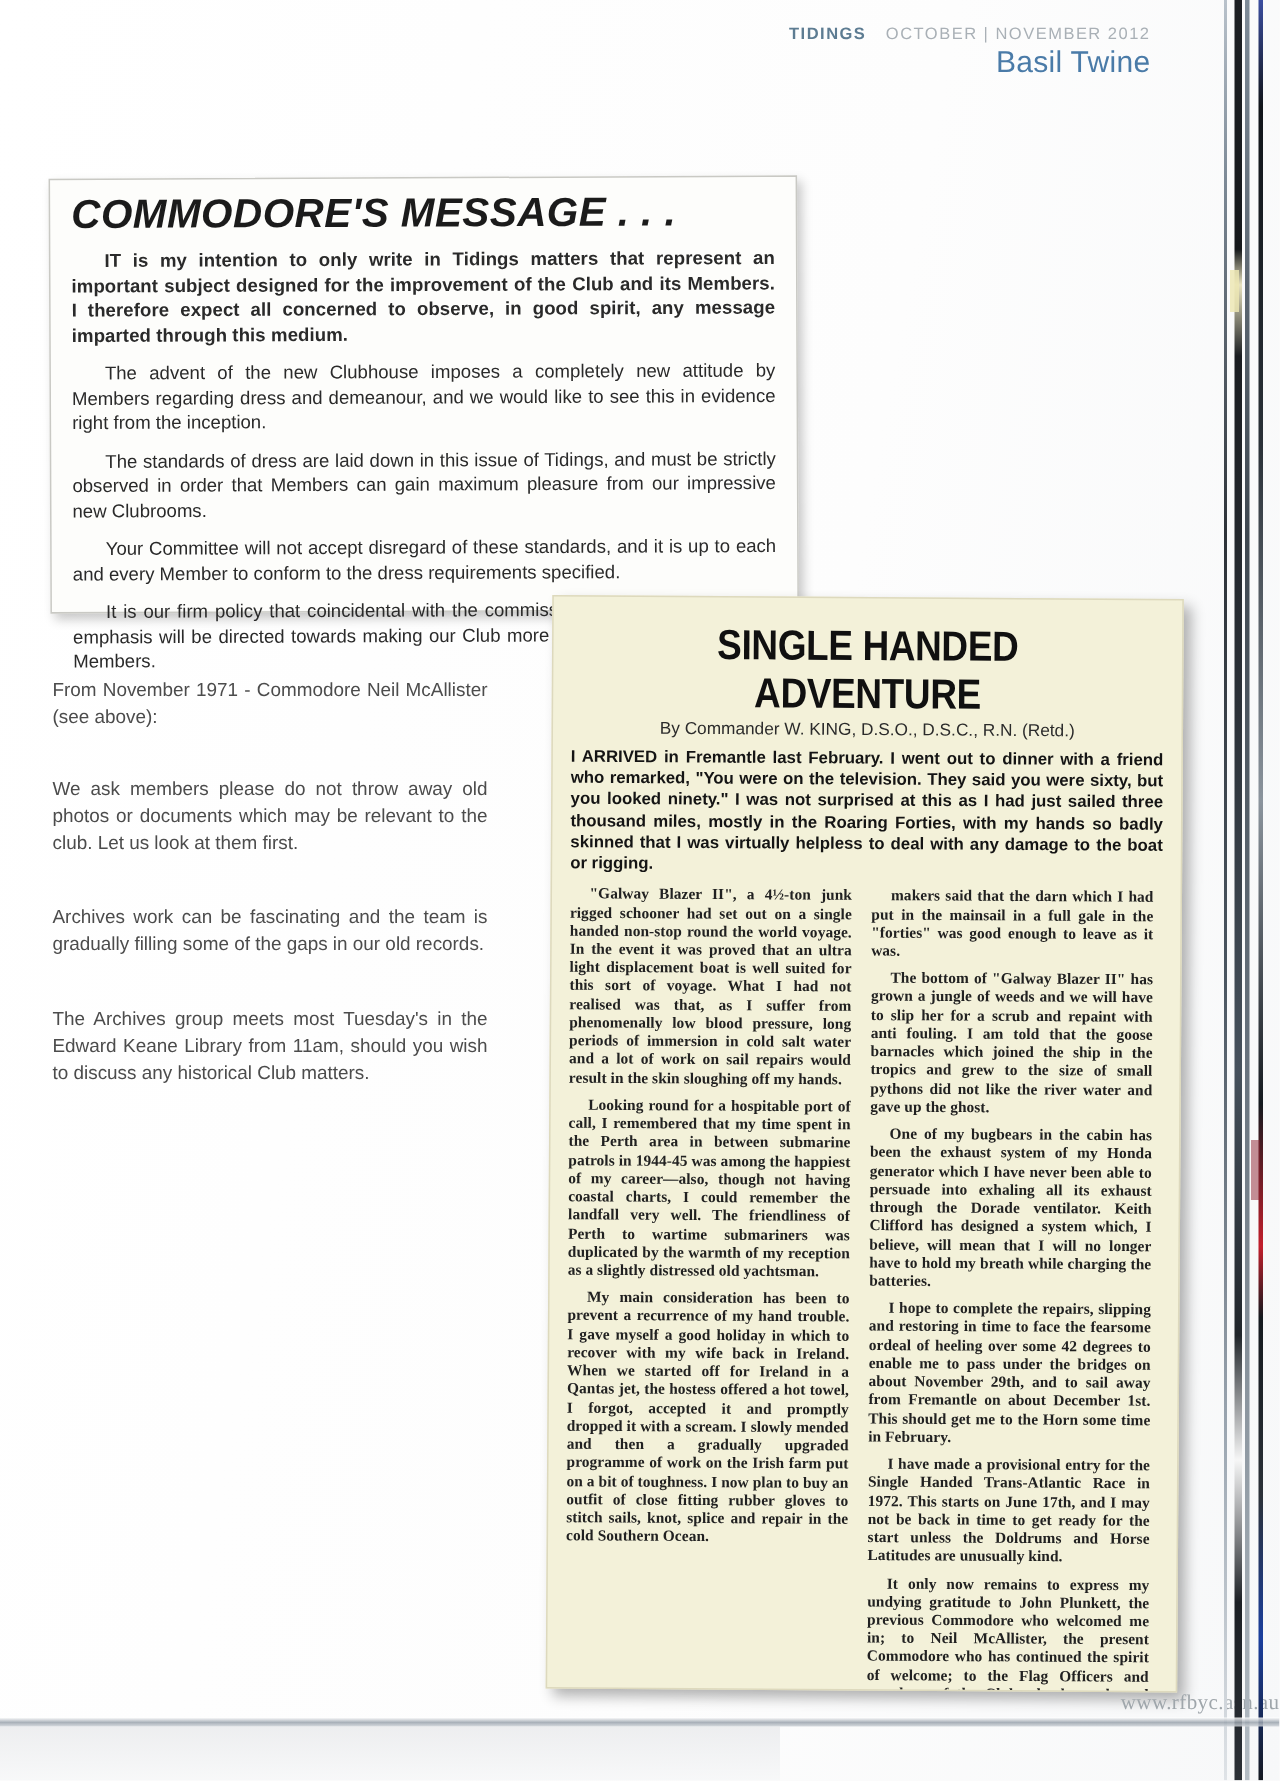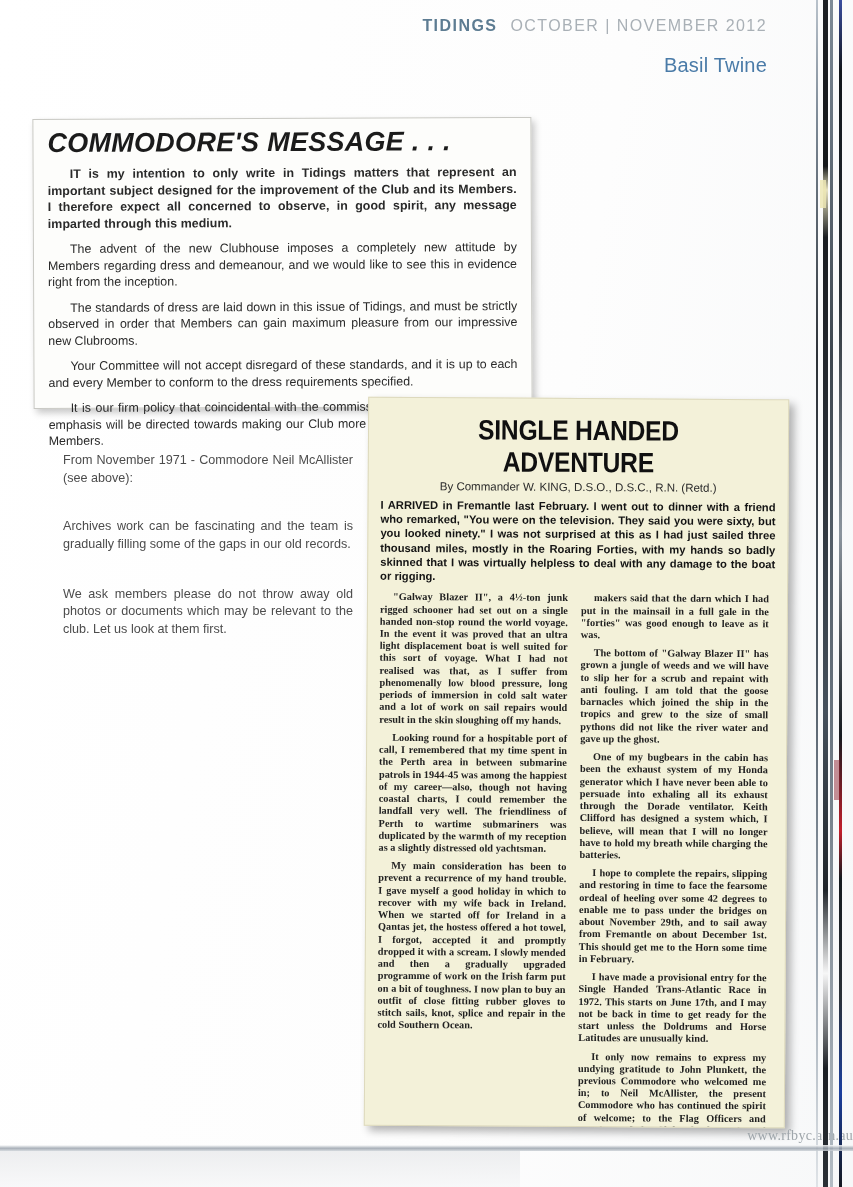--- a/index.html
+++ b/index.html
@@ -27,28 +27,28 @@
     opacity:.8;
   }
 
   
   #spine{position:absolute;top:0;right:0;width:43px;height:1187px;overflow:hidden;}
   .spine-bar{position:absolute;top:0;bottom:0;width:2px;}
   .spine-seg{position:absolute;width:6px;}
 
   
   #masthead{position:absolute;right:86px;top:18px;text-align:right;width:700px;}
-  .kicker{font-size:16px;letter-spacing:.09em;line-height:1;}
+  .kicker{font-size:11px;letter-spacing:.09em;line-height:1;}
   .kicker .tidings{color:#5d7c92;font-weight:700;}
   .kicker .issue{color:#a9b0b6;margin-left:13px;font-weight:400;}
   .main-title{
     font-size:40px;font-weight:700;color:#3c3f42;letter-spacing:.045em;
     line-height:1.05;margin-top:5px;white-space:nowrap;
   }
-  .byline{font-size:20px;color:#4a7ba8;margin-top:20px;letter-spacing:.01em;}
+  .byline{font-size:20px;color:#4a7ba8;margin-top:2px;letter-spacing:.01em;}
 
   
   #commodore{
     position:absolute;left:33px;top:118px;width:499px;height:290px;
     background:#fdfdfb;border:1px solid #c9c9c4;
     box-shadow:3px 4px 7px rgba(0,0,0,.22);
     padding:8px 14px 10px 14px;box-sizing:border-box;
     transform:rotate(-0.25deg);
   }
   #commodore h2{
@@ -57,21 +57,21 @@
     font-family:"Liberation Sans",sans-serif;
   }
   #commodore p{
     margin:0 0 9px 0;font-size:12.4px;line-height:1.33;color:#2a2a2a;
     text-align:justify;text-indent:22px;
     font-family:"Liberation Sans",sans-serif;
   }
   #commodore p.lead{font-weight:700;letter-spacing:.005em;}
 
   
-  #bodycopy{position:absolute;left:35px;top:452px;width:290px;margin-left:28px;}
+  #bodycopy{position:absolute;left:35px;top:452px;width:290px;}
   #bodycopy p{
     margin:0 0 32px 0;font-size:12.6px;line-height:1.42;color:#4c4c4c;
     text-align:justify;font-family:"Liberation Sans",sans-serif;
   }
   #bodycopy p.tight{margin-bottom:30px;}
 
   
   #adventure{
     position:absolute;left:366px;top:398px;width:421px;height:729px;
     background:#f3f1d9;
@@ -128,22 +128,23 @@
     <h2>COMMODORE'S  MESSAGE . . .</h2>
     <p class="lead">IT is my intention to only write in Tidings matters that represent an important subject designed for the improvement of the Club and its Members. I therefore expect all concerned to observe, in good spirit, any message imparted through this medium.</p>
     <p>The advent of the new Clubhouse imposes a completely new attitude by Members regarding dress and demeanour, and we would like to see this in evidence right from the inception.</p>
     <p>The standards of dress are laid down in this issue of Tidings, and must be strictly observed in order that Members can gain maximum pleasure from our impressive new Clubrooms.</p>
     <p>Your Committee will not accept disregard of these standards, and it is up to each and every Member to conform to the dress requirements specified.</p>
     <p>It is our firm policy that coincidental with the commissioning of the new facilities emphasis will be directed towards making our Club more congenial and dignified for Members.</p>
   </div>
 
   <div id="bodycopy">
     <p class="tight">From November 1971 -  Commodore Neil McAllister (see above):</p>
+    <p>We ask members please do not throw away old photos or documents which may be relevant to the club.  Let us look at them first.</p>
     <p>Archives work can be fascinating and the team is gradually filling some of the gaps in our old records.</p>
-    <p>We ask members please do not throw away old photos or documents which may be relevant to the club.  Let us look at them first.</p>
+    <p>The Archives group meets most Tuesday's in the Edward Keane Library from 11am, should you wish to discuss any historical Club matters.</p>
   </div>
 
   <div id="adventure">
     <h2>SINGLE HANDED ADVENTURE</h2>
     <div class="author">By Commander W. KING, D.S.O., D.S.C., R.N. (Retd.)</div>
     <div class="intro">I ARRIVED in Fremantle last February. I went out to dinner with a friend who remarked, "You were on the television. They said you were sixty, but you looked ninety." I was not surprised at this as I had just sailed three thousand miles, mostly in the Roaring Forties, with my hands so badly skinned that I was virtually helpless to deal with any damage to the boat or rigging.</div>
     <div class="cols">
       <div class="col">
         <p>"Galway Blazer II", a 4½-ton junk rigged schooner had set out on a single handed non-stop round the world voyage. In the event it was proved that an ultra light displacement boat is well suited for this sort of voyage. What I had not realised was that, as I suffer from phenomenally low blood pressure, long periods of immersion in cold salt water and a lot of work on sail repairs would result in the skin sloughing off my hands.</p>
         <p>Looking round for a hospitable port of call, I remembered that my time spent in the Perth area in between submarine patrols in 1944-45 was among the happiest of my career—also, though not having coastal charts, I could remember the landfall very well. The friendliness of Perth to wartime submariners was duplicated by the warmth of my reception as a slightly distressed old yachtsman.</p>

